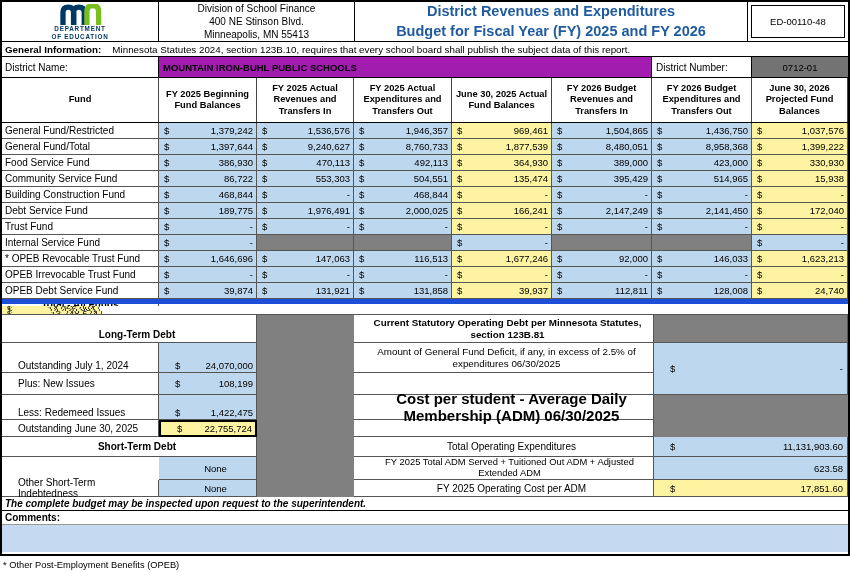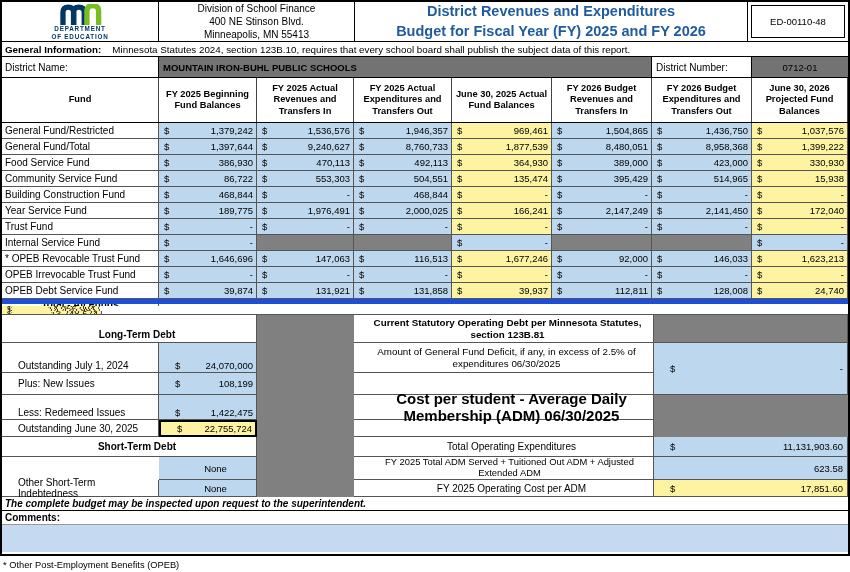--- a/index.html
+++ b/index.html
@@ -14,21 +14,21 @@
   .hdr-addr { width: 196px; border-right: 1px solid #000; display: flex; flex-direction: column; justify-content: center; text-align: center; font-size: 10px; line-height: 1.3; }
   .hdr-title { flex: 1; border-right: 1px solid #000; display: flex; flex-direction: column; justify-content: center; text-align: center; color: #1F5B9E; font-weight: bold; font-size: 14.5px; line-height: 1.35; }
   .hdr-ed { width: 100px; padding: 3px; }
   .ed-box { border: 1px solid #000; height: 100%; display: flex; align-items: center; justify-content: center; font-size: 9.5px; }
 
   
   .ginfo { height: 15px; border-bottom: 1px solid #000; font-size: 9.8px; display: flex; align-items: center; padding-left: 3px; white-space: nowrap; overflow: hidden; }
   .ginfo b { margin-right: 11px; }
   .district { height: 21px; border-bottom: 1px solid #000; display: flex; font-size: 10px; }
   .d-label { width: 157px; border-right: 1px solid #000; display: flex; align-items: center; padding-left: 3px; }
-  .d-name { width: 493px; border-right: 1px solid #000; background: #737373; display: flex; align-items: center; padding-left: 4px; font-weight: bold; font-size: 9.5px; }
+  .d-name { width: 493px; border-right: 1px solid #000; background: #a21caf; display: flex; align-items: center; padding-left: 4px; font-weight: bold; font-size: 9.5px; }
   .d-numlabel { width: 100px; border-right: 1px solid #000; display: flex; align-items: center; padding-left: 4px; }
   .d-num { flex: 1; background: #737373; display: flex; align-items: center; justify-content: center; font-size: 9.5px; }
 
   
   .c0 { width: 157px; } .c1 { width: 98px; } .c2 { width: 97px; } .c3 { width: 98px; }
   .c4 { width: 100px; } .c5 { width: 100px; } .c6 { width: 100px; } .c7 { flex: 1; }
   .fhead { display: flex; height: 45px; border-bottom: 1px solid #000; }
   .th { border-right: 1px solid #444; display: flex; align-items: center; justify-content: center; text-align: center; font-weight: bold; font-size: 9.3px; line-height: 1.2; padding: 0 2px; }
   .frow { display: flex; height: 16px; border-bottom: 1px solid #555; }
   .fcell { border-right: 1px solid #555; display: flex; align-items: center; overflow: hidden; }
@@ -273,21 +273,21 @@
         <div class="fcell c6 num bg-blue">
           <span>$</span>
           <span>-</span>
         </div>
         <div class="fcell c7 num bg-yellow">
           <span>$</span>
           <span>-</span>
         </div>
       </div>
       <div class="frow">
-        <div class="fcell c0 flabel">Year Service Fund</div>
+        <div class="fcell c0 flabel">Debt Service Fund</div>
         <div class="fcell c1 num bg-blue">
           <span>$</span>
           <span>189,775</span>
         </div>
         <div class="fcell c2 num bg-blue">
           <span>$</span>
           <span>1,976,491</span>
         </div>
         <div class="fcell c3 num bg-blue">
           <span>$</span>

